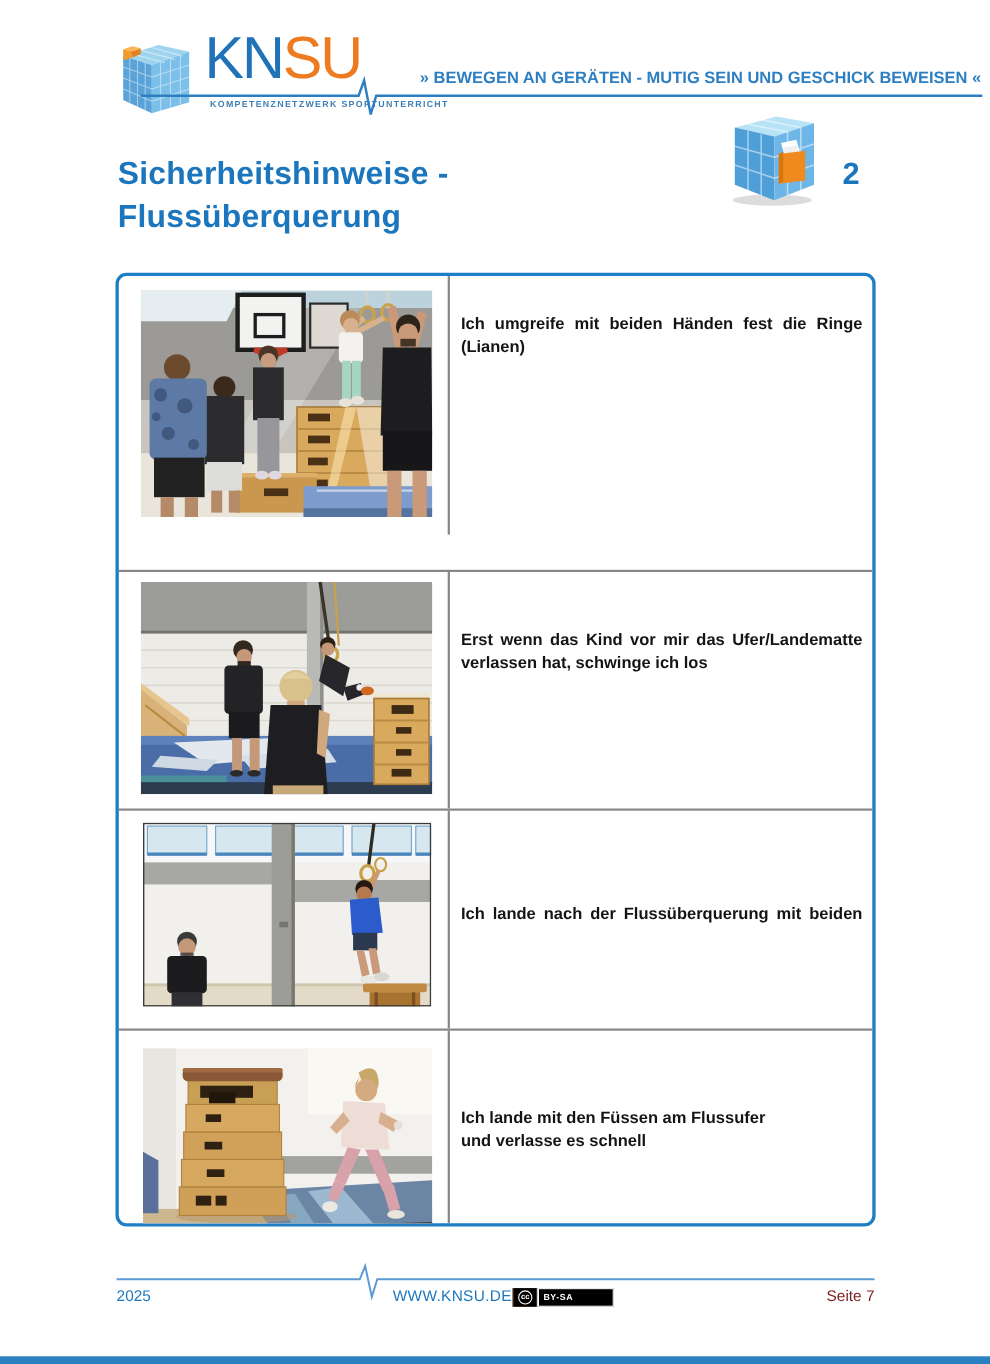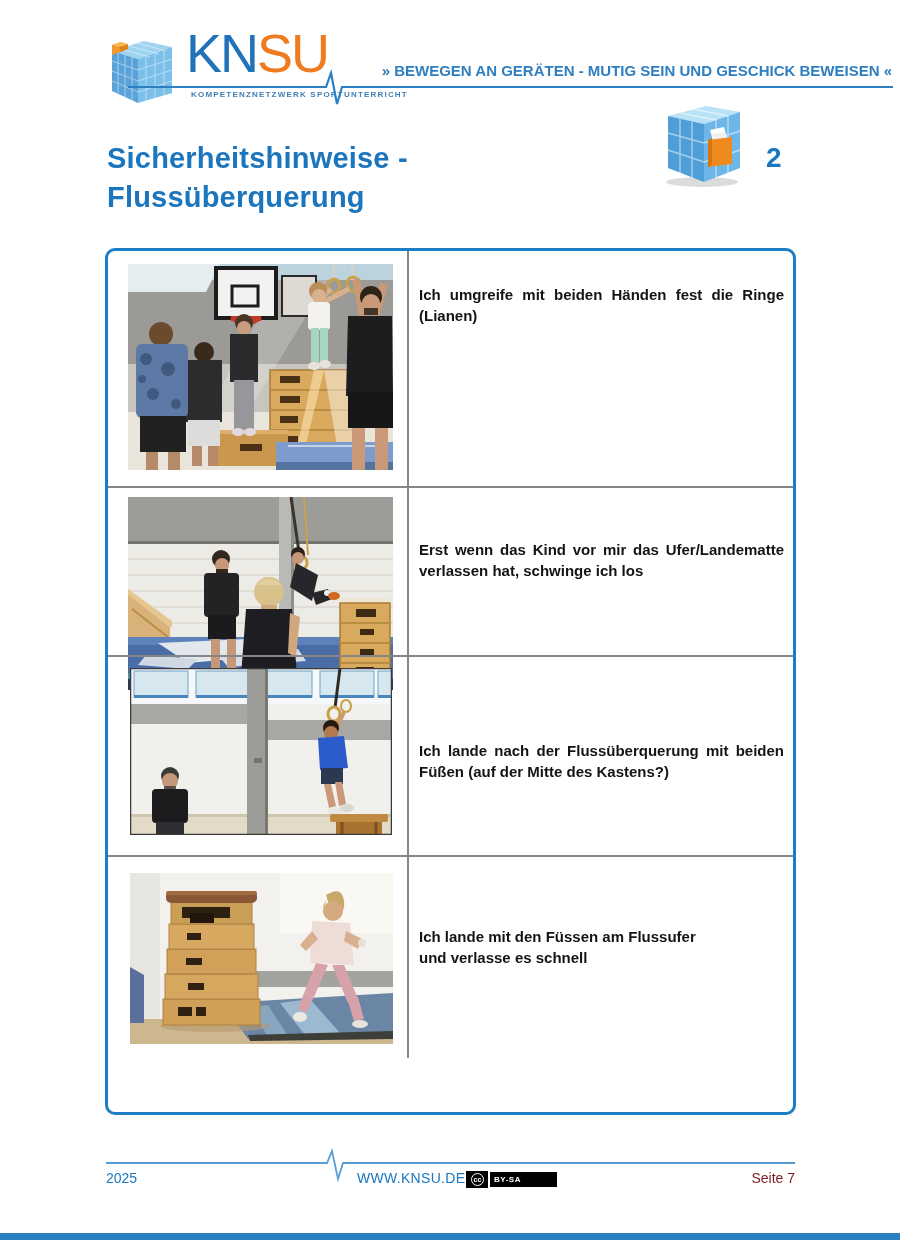--- a/index.html
+++ b/index.html
@@ -21,21 +21,21 @@
   .title{position:absolute;left:107px;top:139px;font-size:29px;font-weight:bold;
          color:#1b76bd;line-height:39px;letter-spacing:.2px;}
   .chapter-icon{position:absolute;left:652px;top:96px;}
   .chapter-num{position:absolute;left:766px;top:142px;font-size:28px;font-weight:bold;color:#1b76bd;}
 
   
   .stable{position:absolute;left:105px;top:248px;width:691px;height:867px;
           border:3px solid #1d7ec6;border-radius:10px;box-sizing:border-box;overflow:hidden;}
   .trow{display:flex;position:relative;box-sizing:border-box;}
   .trow + .trow{border-top:2px solid #868686;}
-  .r1{height:235px;} .r2{height:169px;} .r3{height:200px;} .r4{height:203px;}
+  .r1{height:235px;} .r2{height:217px;margin-top:32px;} .r3{height:200px;} .r4{height:203px;}
   .cell-photo{width:299px;border-right:2px solid #868686;position:relative;box-sizing:content-box;}
   .cell-text{flex:1;padding:0 9px 0 10px;box-sizing:border-box;
              font-size:15px;font-weight:bold;color:#141414;line-height:21px;}
   .pt1{padding-top:33px;} .pt2{padding-top:51px;} .pt3{padding-top:83px;} .pt4{padding-top:69px;}
   .para + .para{margin-top:22px;}
   .line.just{text-align:justify;text-align-last:justify;}
   .photo{position:absolute;display:block;}
   .ph1{left:20px;top:13px;} .ph2{left:20px;top:9px;} .ph3{left:22px;top:11px;} .ph4{left:22px;top:16px;}
 
   
@@ -318,21 +318,20 @@
           <rect x="200" y="146" width="58" height="8" rx="2" fill="#c08a42"></rect>
           <rect x="206" y="154" width="46" height="13" fill="#a8732e"></rect>
           <line x1="212" y1="154" x2="212" y2="167" stroke="#7c4f1e" stroke-width="3"></line>
           <line x1="246" y1="154" x2="246" y2="167" stroke="#7c4f1e" stroke-width="3"></line>
           <rect x="0.5" y="0.5" width="261" height="166" fill="none" stroke="#3a3a3a" stroke-width="1.5"></rect>
         </svg>
       </div>
       <div class="cell-text pt3">
         <div class="para">
           <div class="line just">Ich lande nach der Flussüberquerung mit beiden</div>
-          <div class="line">Füßen (auf der Mitte des Kastens?)</div>
         </div>
       </div>
     </div>
 
     <div class="trow r4">
       <div class="cell-photo">
         <svg class="photo ph4" width="263" height="171" viewBox="0 0 263 171">
           <rect width="263" height="171" fill="#f2f1ed"></rect>
           <rect x="150" width="113" height="60" fill="#faf8f2"></rect>
           <rect x="0" width="30" height="150" fill="#e8e6e0"></rect>

